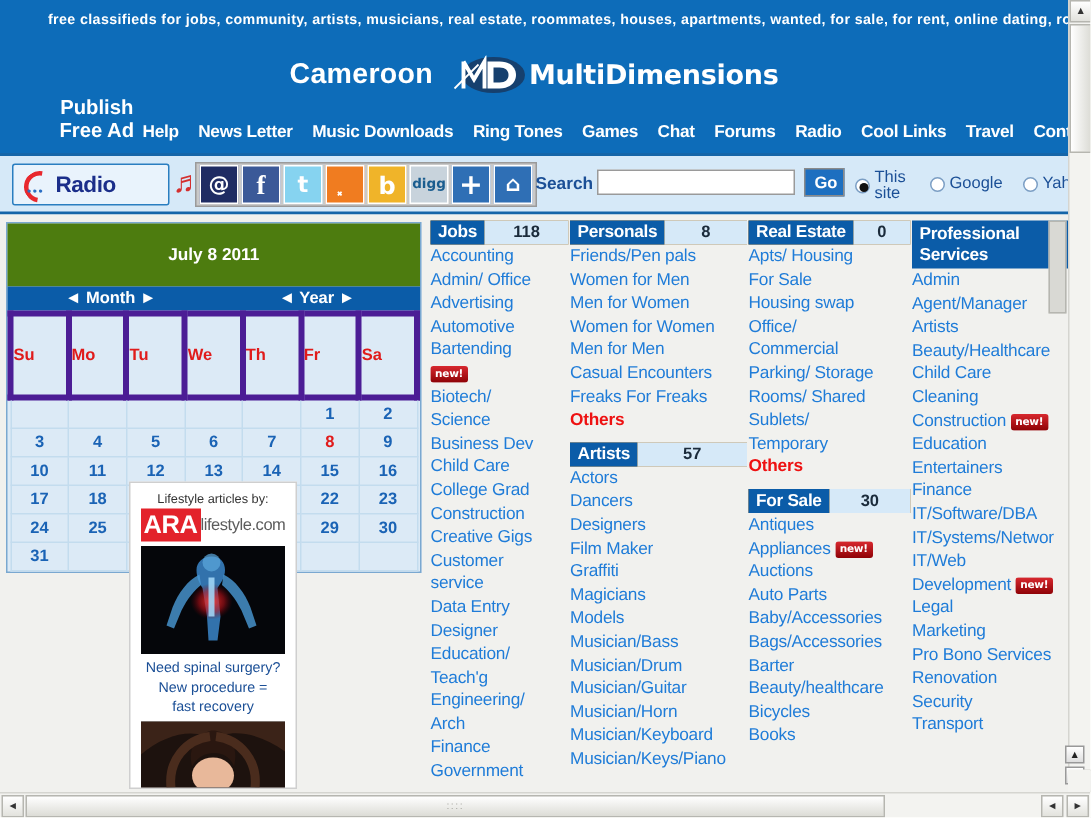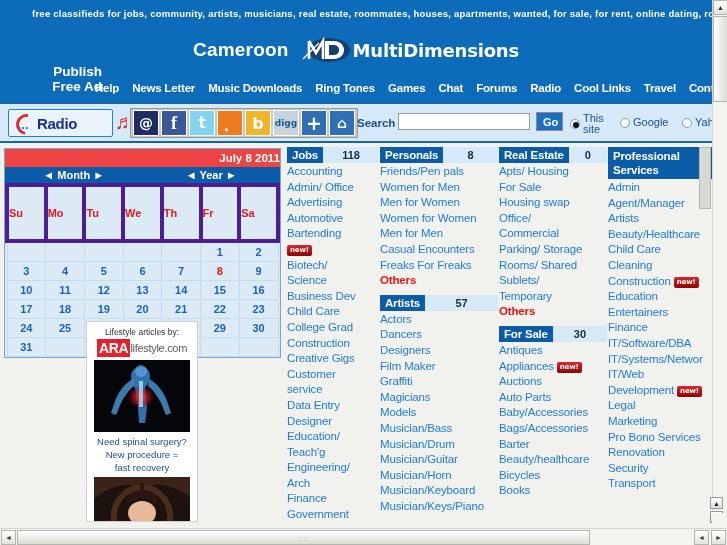--- a/index.html
+++ b/index.html
@@ -59,21 +59,21 @@
     font-family: "DejaVu Sans", sans-serif;
   }
 
   
   .publish {
     position: absolute; left: 27px; top: 64px;
     color: #ffffff;
     font-size: 13.5px;
     font-weight: bold;
     line-height: 15px;
-    text-align: right;
+    text-align: center;
     width: 75px;
   }
   .navmenu {
     position: absolute; left: 95px; top: 78px;
     width: 620px;
     white-space: nowrap;
   }
   .navmenu a {
     color: #ffffff;
     font-size: 11.5px;
@@ -199,23 +199,23 @@
 
   
   .cal {
     position: absolute; left: 4px; top: 5px;
     width: 277px;
     border: 1px solid #7aa8d0;
     background: #dceaf6;
     font-size: 10px;
   }
   .cal-title {
-    background: #ef4444; color: #ffffff;
-    text-align: right; font-weight: bold; font-size: 11.5px;
-    padding: 3px 0;
+    background: #4d7c0f; color: #ffffff;
+    text-align: center; font-weight: bold; font-size: 11.5px;
+    padding: 15px 0;
   }
   .cal-nav {
     background: #0b5ca8; color: #ffffff;
     display: flex; font-weight: bold; font-size: 11px;
     padding: 2px 0;
   }
   .cal-nav > div { flex: 1; text-align: center; }
   table.cal-grid { width: 100%; border-collapse: collapse; }
   table.cal-grid th {
     color: #e01b1b; font-size: 11px; font-weight: bold;
@@ -236,21 +236,21 @@
     width: 112px;
     background: #ffffff;
     border: 1px solid #cfcfcf;
     text-align: center;
     padding: 3px 0 0 0;
   }
   .ara-head { font-size: 8.5px; color: #333333; padding: 2px 0; }
   .ara-logo { display: flex; align-items: center; justify-content: center; padding-bottom: 3px;}
   .ara-red {
     background: #e3222b; color: #ffffff; font-weight: bold;
-    font-size: 14px; padding: 1px 2px; letter-spacing: -0.3px;
+    font-size: 17px; padding: 1px 2px; letter-spacing: -0.3px;
   }
   .ara-rest { font-size: 11px; color: #5c5c5c; letter-spacing: -0.3px;}
   .ara-img1 {
     width: 96px; height: 72px; margin: 0 auto;
     background: #05060a;
     position: relative; overflow: hidden;
   }
   .spine-fig {
     position: absolute; left: 50%; top: 50%;
     transform: translate(-50%,-50%);

